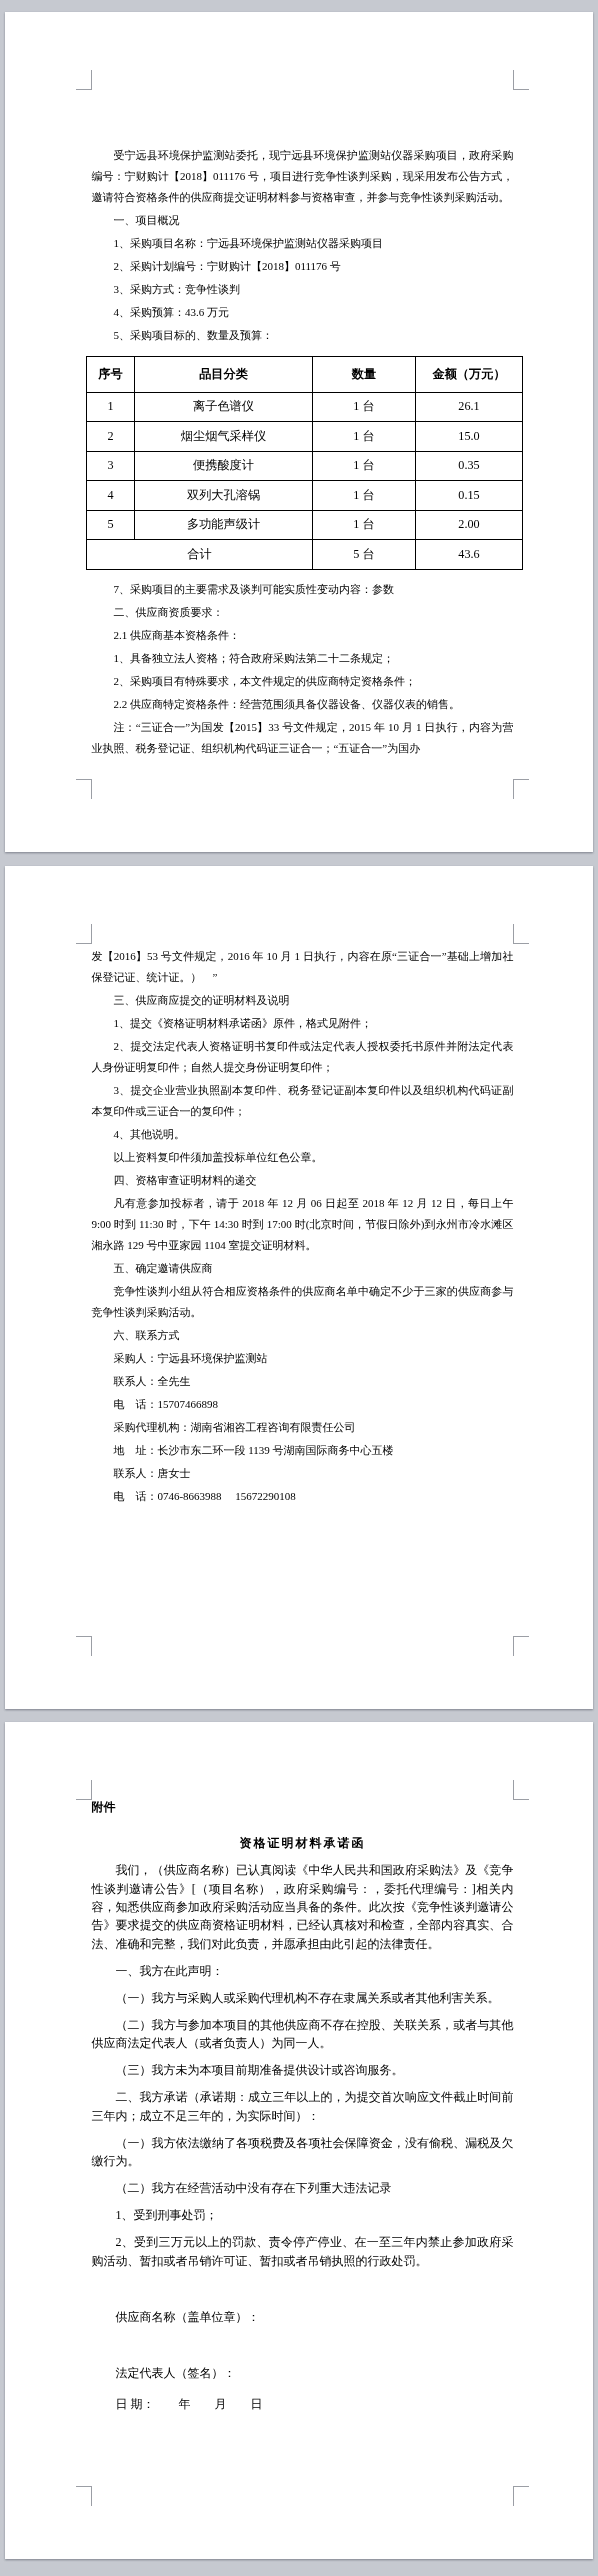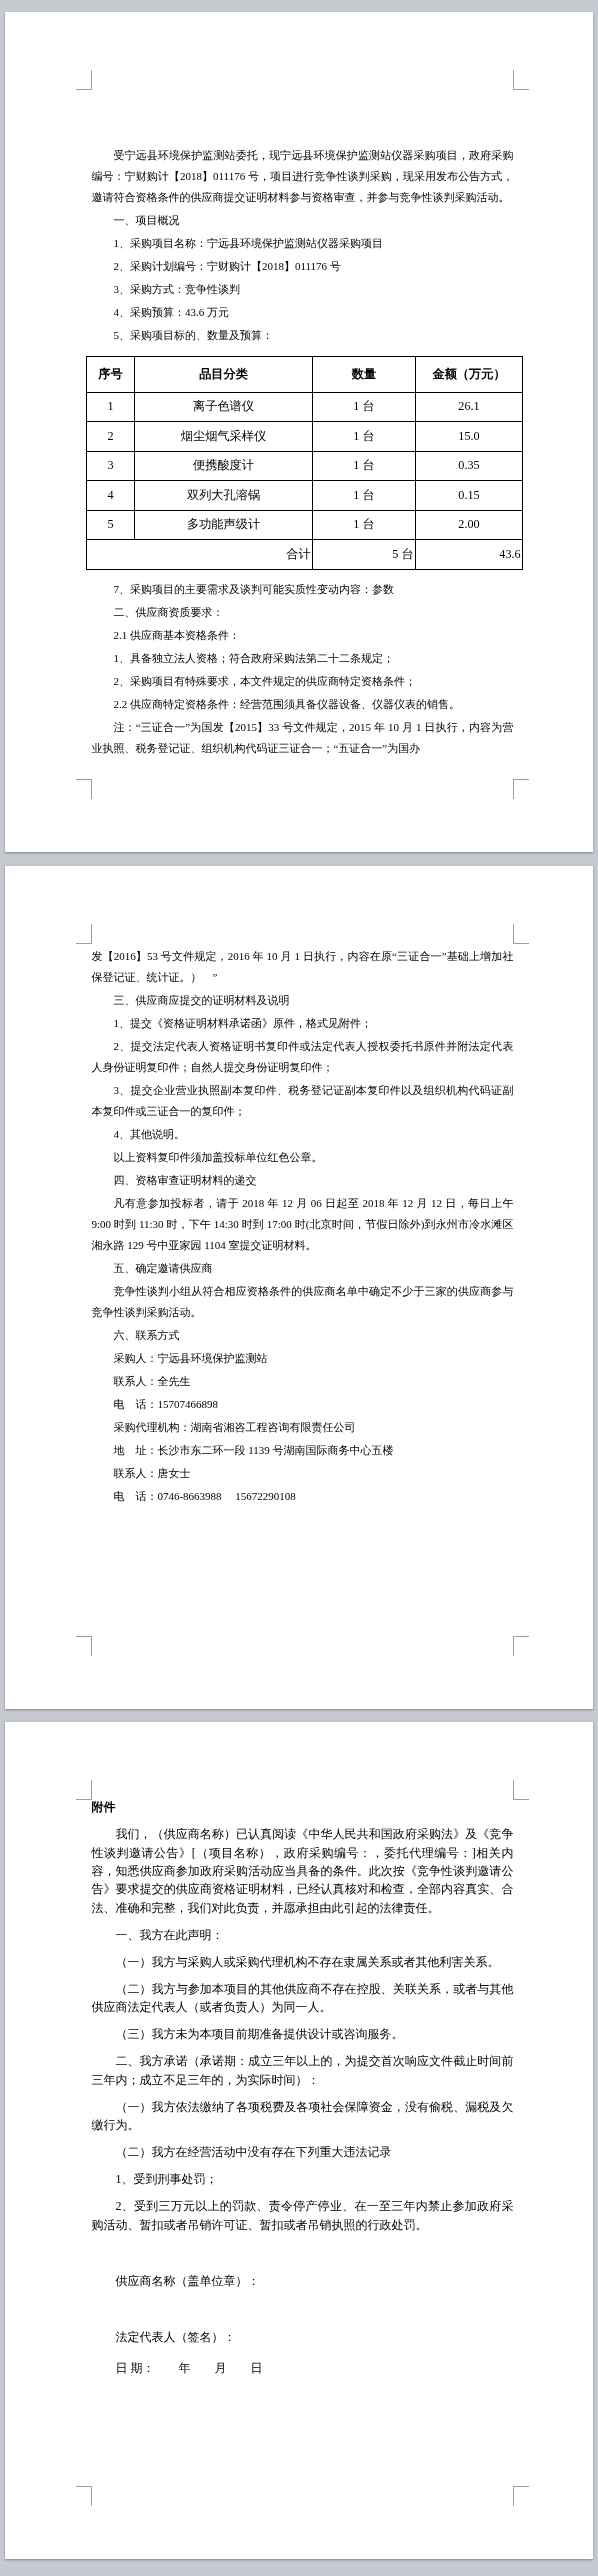--- a/index.html
+++ b/index.html
@@ -68,21 +68,21 @@
     text-align:center;
     vertical-align:middle;
     font-size:12.2px;
     padding:0 1.4px;
     overflow:hidden;
     margin-left:46px;
   }
   .items-table th{font-weight:bold;height:35px;}
   .items-table tbody td{height:28.5px;}
   .items-table tbody tr.first td{border-bottom:1.4px solid #000;}
-  .items-table tfoot td{height:28.5px;text-align:right;}
+  .items-table tfoot td{height:28.5px;}
 
   
   .mark{position:absolute;width:15px;height:19px;}
   .mark.tl{left:71px;top:58px;border-right:0.7px solid #9b9ea5;border-bottom:0.7px solid #9b9ea5;}
   .mark.tr{left:508px;top:58px;border-left:0.7px solid #9b9ea5;border-bottom:0.7px solid #9b9ea5;}
   .mark.bl{left:71px;bottom:53px;border-right:0.7px solid #9b9ea5;border-top:0.7px solid #9b9ea5;}
   .mark.br{left:508px;bottom:53px;border-left:0.7px solid #9b9ea5;border-top:0.7px solid #9b9ea5;}
 </style>
 </head>
 <body>
@@ -193,20 +193,21 @@
     </div>
 </section>
 
 <section class="page page-3">
   <div class="mark tl"></div>
   <div class="mark tr"></div>
   <div class="mark bl"></div>
   <div class="mark br"></div>
   <div class="content">
       <p class="blk attachment-label">附件</p>
+      <p class="blk doc-title">资格证明材料承诺函</p>
       <p class="blk para ind">我们，（供应商名称）已认真阅读《中华人民共和国政府采购法》及《竞争性谈判邀请公告》[（项目名称），政府采购编号：，委托代理编号：]相关内容，知悉供应商参加政府采购活动应当具备的条件。此次按《竞争性谈判邀请公告》要求提交的供应商资格证明材料，已经认真核对和检查，全部内容真实、合法、准确和完整，我们对此负责，并愿承担由此引起的法律责任。</p>
       <p class="blk para ind">一、我方在此声明：</p>
       <p class="blk para ind">（一）我方与采购人或采购代理机构不存在隶属关系或者其他利害关系。</p>
       <p class="blk para ind">（二）我方与参加本项目的其他供应商不存在控股、关联关系，或者与其他供应商法定代表人（或者负责人）为同一人。</p>
       <p class="blk para ind">（三）我方未为本项目前期准备提供设计或咨询服务。</p>
       <p class="blk para ind">二、我方承诺（承诺期：成立三年以上的，为提交首次响应文件截止时间前三年内；成立不足三年的，为实际时间）：</p>
       <p class="blk para ind">（一）我方依法缴纳了各项税费及各项社会保障资金，没有偷税、漏税及欠缴行为。</p>
       <p class="blk para ind">（二）我方在经营活动中没有存在下列重大违法记录</p>
       <p class="blk para ind">1、受到刑事处罚；</p>
       <p class="blk para ind">2、受到三万元以上的罚款、责令停产停业、在一至三年内禁止参加政府采购活动、暂扣或者吊销许可证、暂扣或者吊销执照的行政处罚。</p>

